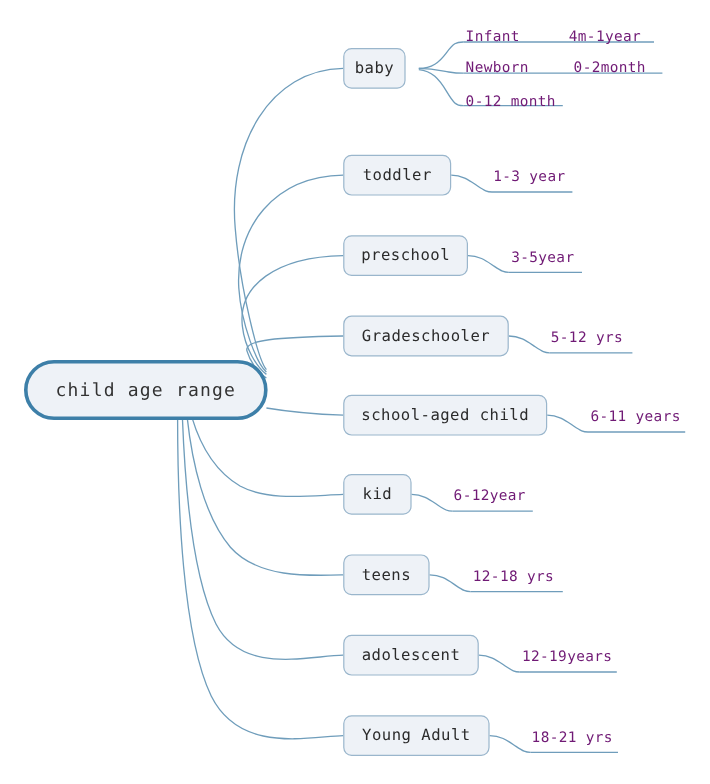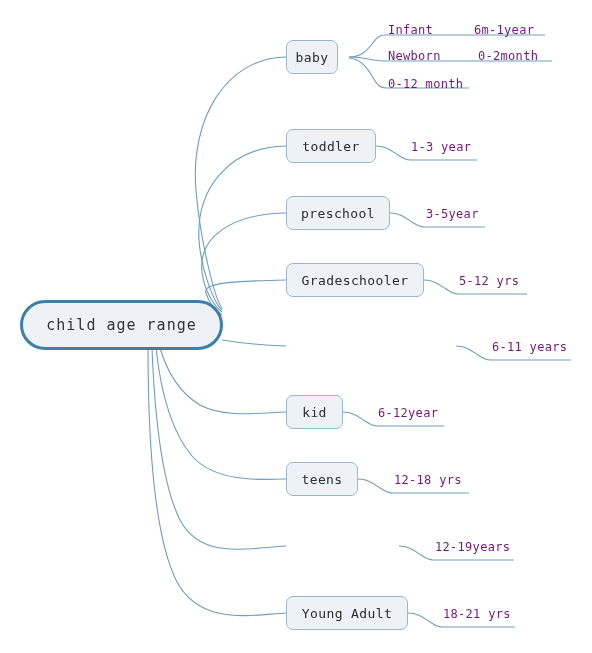--- a/index.html
+++ b/index.html
@@ -143,39 +143,45 @@
   </div>
 
   <div class="node" style="left:286px; top:196px; width:104px; height:34px;">
     <span>preschool</span>
   </div>
 
   <div class="node" style="left:286px; top:263px; width:138px; height:34px;">
     <span>Gradeschooler</span>
   </div>
 
+  <div class="node" style="left:286px; top:329px; width:170px; height:34px;">
+    <span>school-aged child</span>
+  </div>
 
   <div class="node" style="left:286px; top:395px; width:57px; height:34px;">
     <span>kid</span>
   </div>
 
   <div class="node" style="left:286px; top:462px; width:72px; height:34px;">
     <span>teens</span>
   </div>
 
+  <div class="node" style="left:286px; top:529px; width:113px; height:34px;">
+    <span>adolescent</span>
+  </div>
 
   <div class="node" style="left:286px; top:596px; width:122px; height:34px;">
     <span>Young Adult</span>
   </div>
 
   <div class="leaf-label" style="left:388px; top:23px;">
     <span>Infant</span>
   </div>
   <div class="leaf-label" style="left:474px; top:23px;">
-    <span>6m-1year</span>
+    <span>4m-1year</span>
   </div>
 
   <div class="leaf-label" style="left:388px; top:49px;">
     <span>Newborn</span>
   </div>
   <div class="leaf-label" style="left:478px; top:49px;">
     <span>0-2month</span>
   </div>
 
   <div class="leaf-label" style="left:388px; top:77px;">

